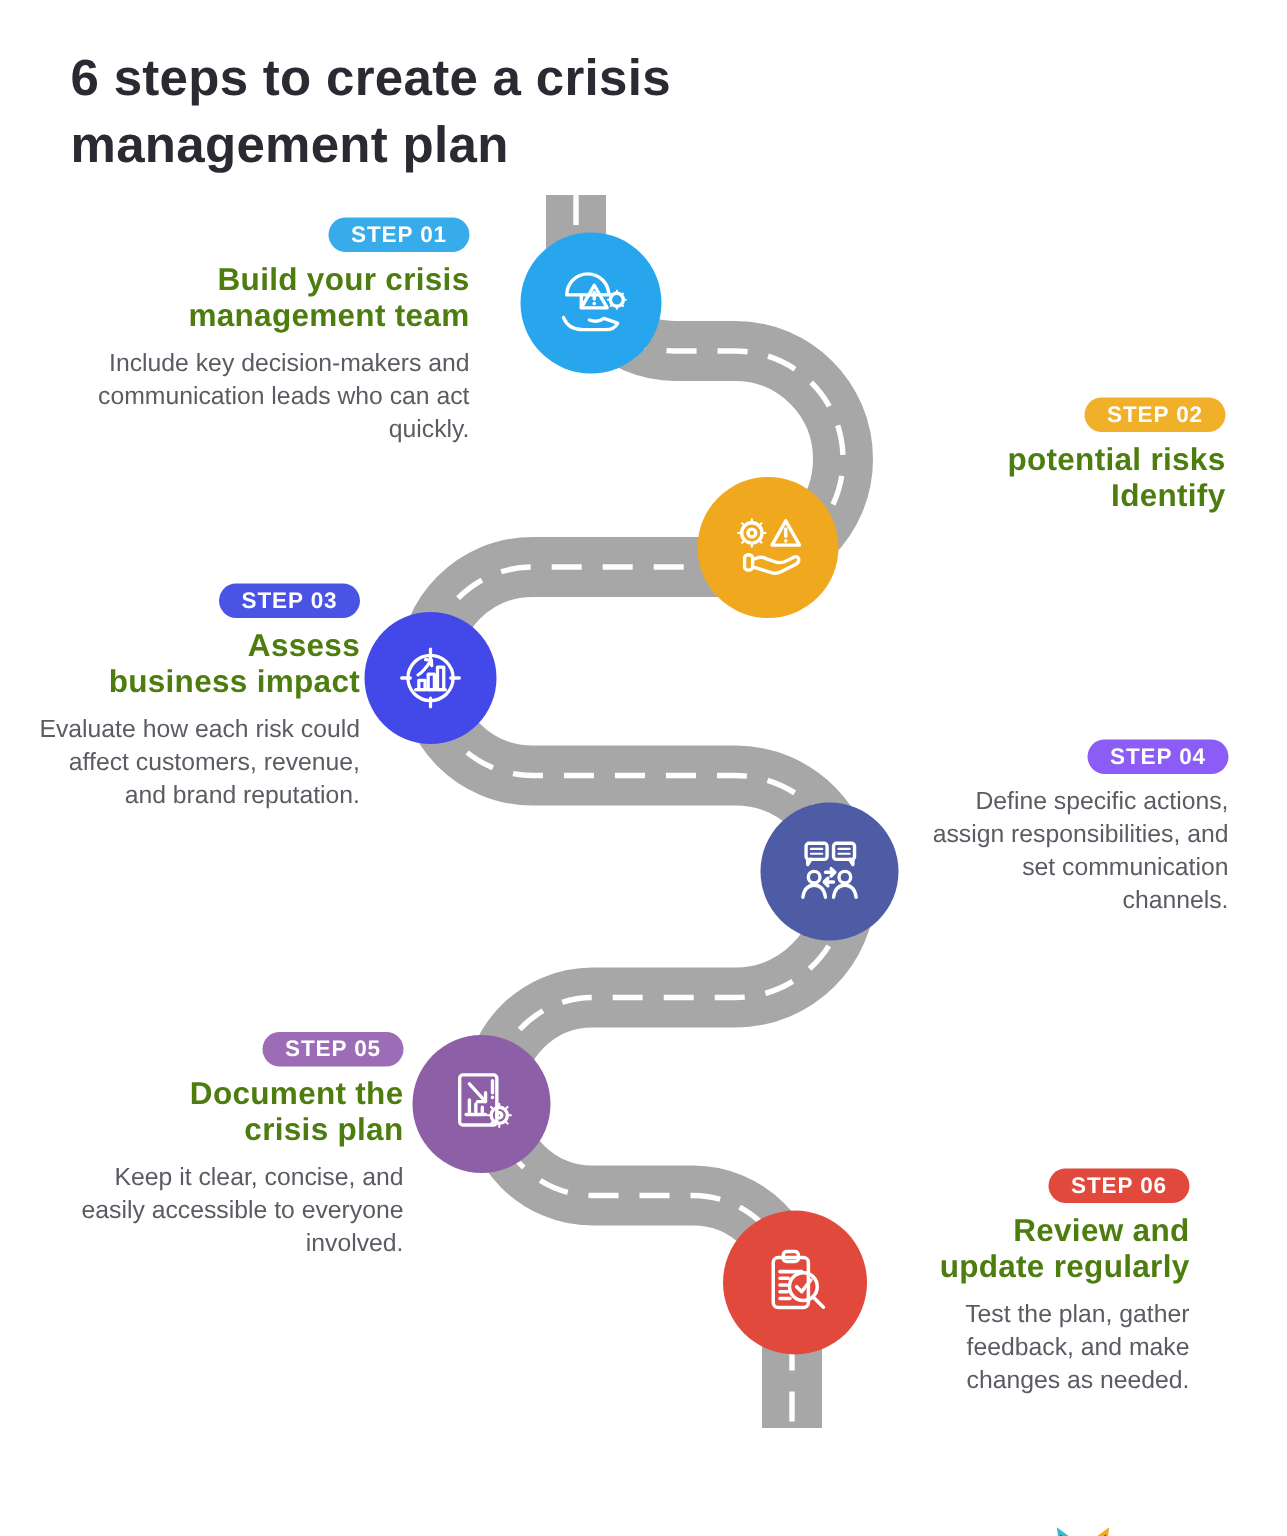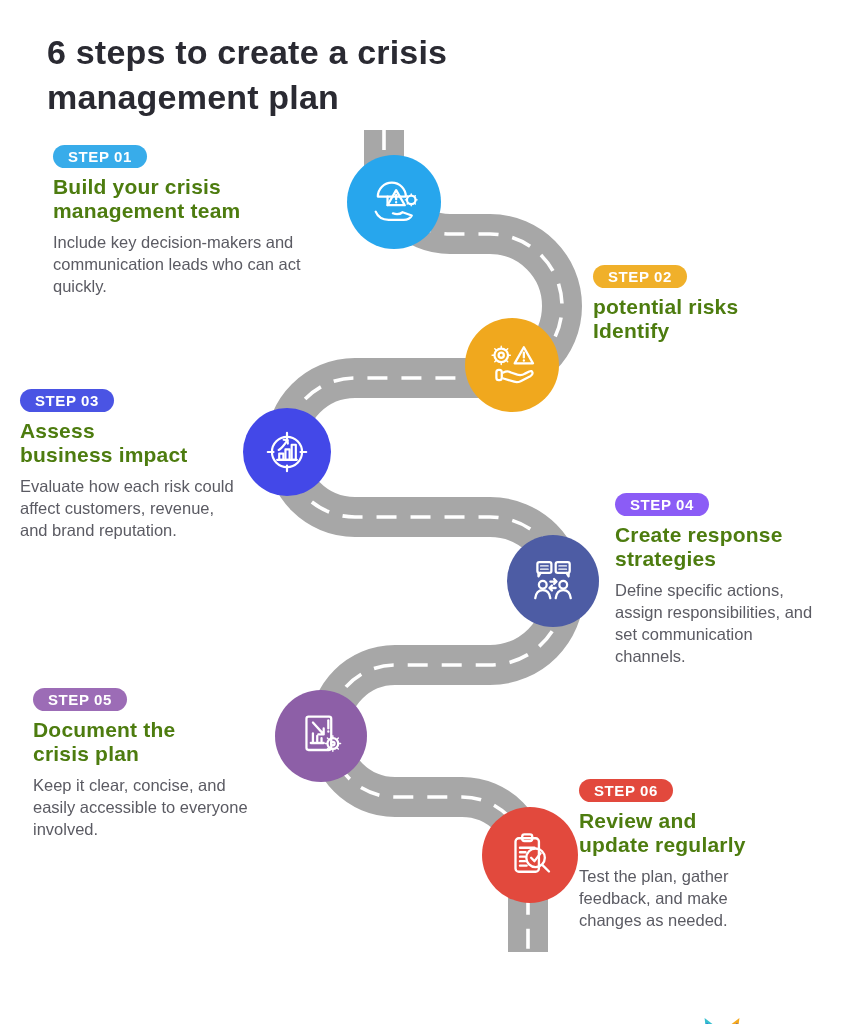--- a/index.html
+++ b/index.html
@@ -7,21 +7,21 @@
     position:relative;width:858px;height:1024px;background:#ffffff;
     margin:0 auto;overflow:hidden;
     font-family:"Liberation Sans", sans-serif;
     padding-left:40px;
   }
   .title{
     position:absolute;left:47px;top:30px;width:560px;
     font-size:34px;font-weight:700;color:#2a2a32;line-height:1.32;letter-spacing:.2px;
   }
   .road-svg{position:absolute;left:0;top:0;z-index:1;}
-  .block{position:absolute;z-index:3;text-align:left;}
+  .block{position:absolute;z-index:3;text-align:right;}
   .badge{
     display:inline-block;padding:3px 15px;border-radius:15px;
     color:#ffffff;font-size:15px;font-weight:700;letter-spacing:.6px;
   }
   .step-heading{
     margin-top:7px;font-size:21px;font-weight:700;color:#4d7c0f;line-height:1.16;letter-spacing:.2px;
   }
   .step-body{
     margin-top:8px;font-size:16.5px;color:#5b5b63;line-height:1.33;
   }
@@ -99,24 +99,20 @@
     <span class="badge" style="background: rgb(74, 84, 228);">STEP 03</span>
     <div class="step-heading">
       <div>Assess</div>
       <div>business impact</div>
     </div>
     <div class="step-body">Evaluate how each risk could affect customers, revenue, and brand reputation.</div>
   </div>
 
   <div class="block b4">
     <span class="badge" style="background: #8b5cf6;">STEP 04</span>
-    <div class="step-heading">
-      <div>Create response</div>
-      <div>strategies</div>
-    </div>
     <div class="step-body">Define specific actions, assign responsibilities, and set communication channels.</div>
   </div>
 
   <div class="block b5">
     <span class="badge" style="background: rgb(156, 108, 182);">STEP 05</span>
     <div class="step-heading">
       <div>Document the</div>
       <div>crisis plan</div>
     </div>
     <div class="step-body">Keep it clear, concise, and easily accessible to everyone involved.</div>

